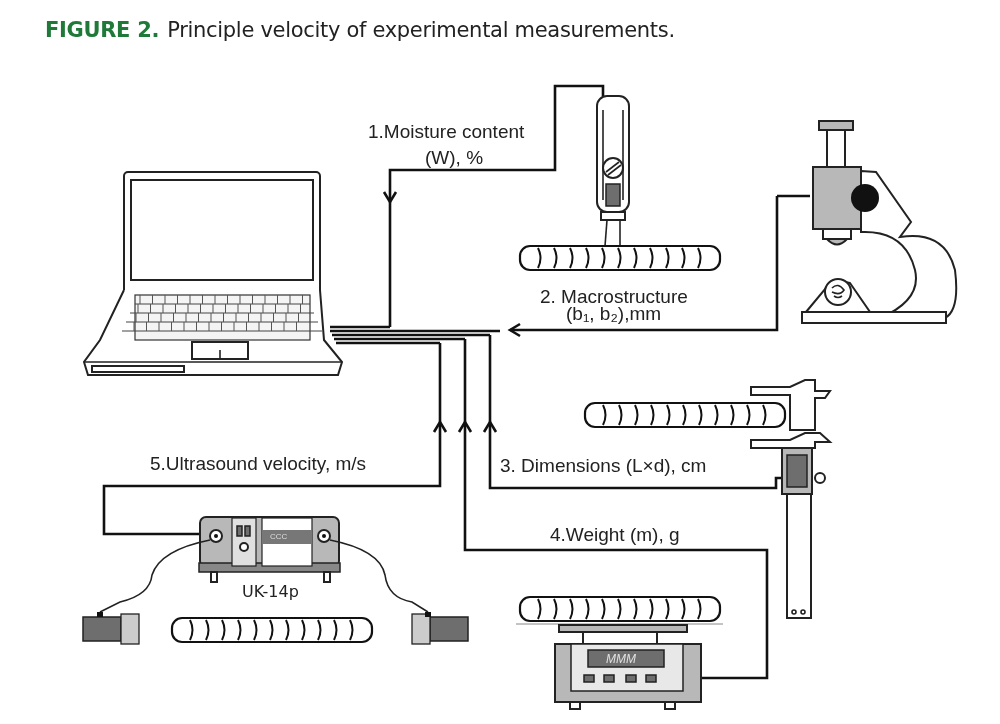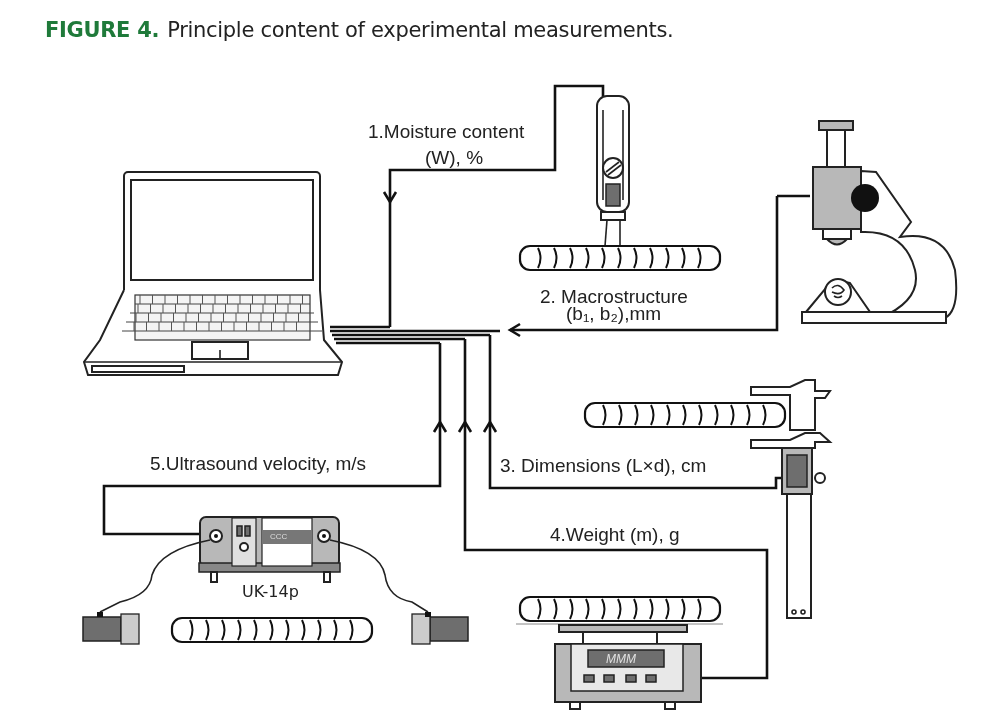--- a/index.html
+++ b/index.html
@@ -12,21 +12,21 @@
   .wire { stroke: #111; stroke-width: 2.6; fill: none; }
   .thin { stroke: #222; stroke-width: 1.6; fill: none; }
   .outline { stroke: #222; stroke-width: 2; fill: #fff; }
   .grayfill { stroke: #222; stroke-width: 2; fill: #b8b8b8; }
   .darkgray { stroke: #222; stroke-width: 1.5; fill: #6e6e6e; }
 </style>
 </head>
 <body>
 
 <div class="caption">
-  <span class="fig">FIGURE 4.</span><span>Principle content of experimental measurements.</span>
+  <span class="fig">FIGURE 2.</span><span>Principle velocity of experimental measurements.</span>
 </div>
 
 <svg id="diagram" width="1000" height="724" viewBox="0 0 1000 724">
   <defs>
     <marker id="arr" viewBox="0 0 10 10" refX="5" refY="5" markerWidth="7" markerHeight="7" orient="auto">
       <path d="M0,0 L10,5 L0,10" fill="none" stroke="#111" stroke-width="2"></path>
     </marker>
     <g id="sample">
       <rect x="0" y="0" width="200" height="24" rx="10" fill="#fff" stroke="#111" stroke-width="2.2"></rect>
       <path d="M18,2 q5,10 0,20 M34,2 q5,10 0,20 M50,2 q5,10 0,20 M66,2 q5,10 0,20 M82,2 q5,10 0,20 M98,2 q5,10 0,20 M114,2 q5,10 0,20 M130,2 q5,10 0,20 M146,2 q5,10 0,20 M162,2 q5,10 0,20 M178,2 q5,10 0,20" fill="none" stroke="#111" stroke-width="2"></path>

